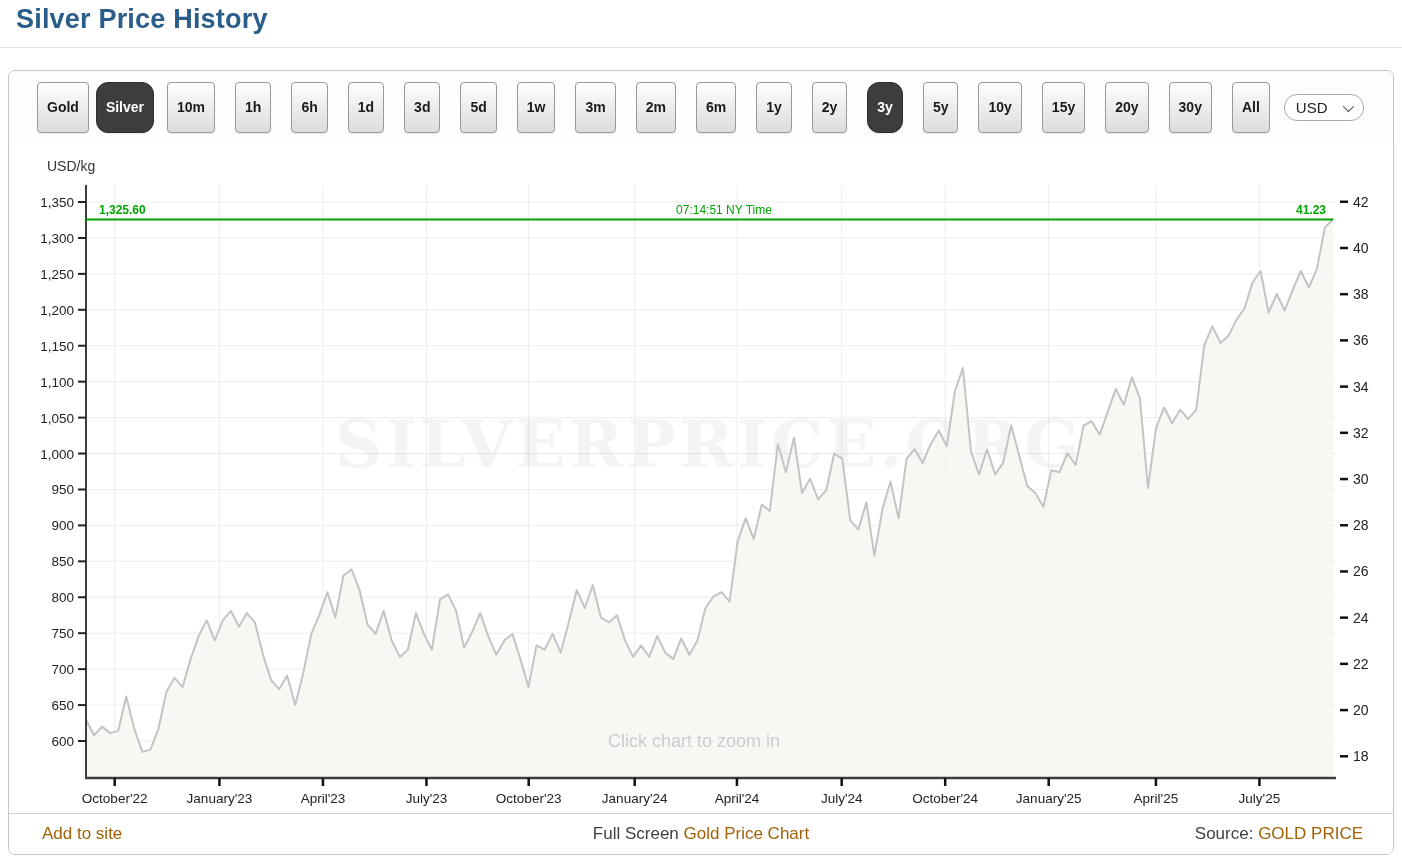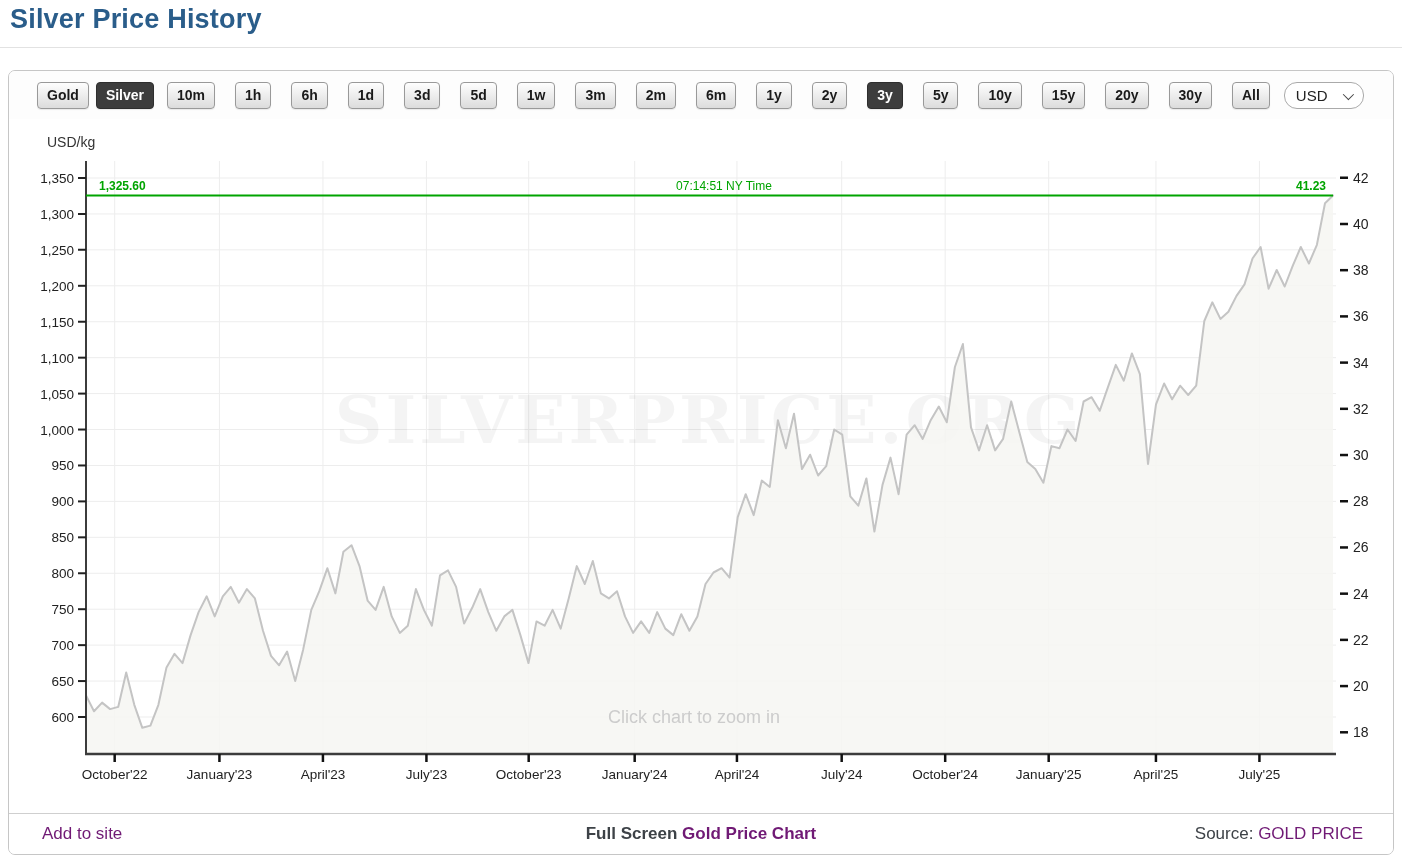--- a/index.html
+++ b/index.html
@@ -1,46 +1,46 @@
 <!DOCTYPE html>
 <html><head>
 <meta charset="utf-8">
 <style>
   * { box-sizing: border-box; margin: 0; padding: 0; }
   html,body { background:#fff; font-family:"Liberation Sans", sans-serif; }
   .page { width:1402px; height:857px; position:relative; background:#fff; }
-  .page-title { color:#2a5d8a; font-size:27px; font-weight:bold; padding:4px 0 0 10px; letter-spacing:0.2px; }
+  .page-title { color:#2a5d8a; font-size:27px; font-weight:bold; padding:4px 0 0 16px; letter-spacing:0.2px; }
   .title-rule { border-bottom:1px solid #e2e2e2; margin-top:12px; }
 
   .panel { position:absolute; left:8px; right:8px; top:70px; height:785px;
            border:1px solid #c6c6c6; border-radius:7px; background:#fff; overflow:hidden; }
 
   .toolbar { display:flex; align-items:center; padding:11px 0 10px 28px; background:#fdfdfd; }
   .btn-group { display:flex; gap:7px; }
   .btn-group.ranges { margin-left:13px;gap:20px; }
   .btn { font-family:"Liberation Sans", sans-serif; font-size:14px; font-weight:bold; color:#1a1a1a;
          background:linear-gradient(#fefefe,#dcdcdc); border:1px solid #999; border-radius:4px;
-         padding:4px 9px; line-height:17px; cursor:pointer; box-shadow:0 1px 1px rgba(0,0,0,0.08); }
-  .btn.selected { background:#3d3d3d; color:#fff; border-color:#2e2e2e; }
+         padding:16px 9px; line-height:17px; cursor:pointer; box-shadow:0 1px 1px rgba(0,0,0,0.08); }
+  .btn.selected { background:#3d3d3d; color:#fff; border-color:#2e2e2e;border-radius:12px; }
   .currency-select { margin-left:14px; display:flex; align-items:center; gap:16px;
          border:1px solid #aaa; border-radius:13px; background:#fff; padding:4px 12px 4px 11px;
          font-size:15px; color:#222; cursor:pointer; }
   .chev { width:8px; height:8px; border-right:1.6px solid #444; border-bottom:1.6px solid #444;
           transform:rotate(45deg) translateY(-2px); }
 
   .chart-wrap { position:relative; width:100%; height:672px; }
   .chart-wrap svg { position:absolute; inset:0; }
   .unit-label { position:absolute; left:38px; top:15px; font-size:14px; color:#333; }
 
   .panel-footer { position:absolute; left:0; right:0; bottom:0; height:41px; border-top:1px solid #cfcfcf;
          display:flex; align-items:center; font-size:17px; color:#3d4247; background:#fff; }
   .panel-footer .left { position:absolute; left:33px; }
-  .panel-footer .center { position:absolute; left:0; right:0; text-align:center;font-weight:bold; }
+  .panel-footer .center { position:absolute; left:0; right:0; text-align:center; }
   .panel-footer .right { position:absolute; right:30px;text-align:right; }
-  .flink { color:#701a75; text-decoration:none; cursor:pointer; }
+  .flink { color:#a16207; text-decoration:none; cursor:pointer; }
 </style>
 </head>
 <body>
 
 <div class="page">
   <div class="page-title">Silver Price History</div>
   <div class="title-rule"></div>
 
   <div class="panel">
     <div class="toolbar">

